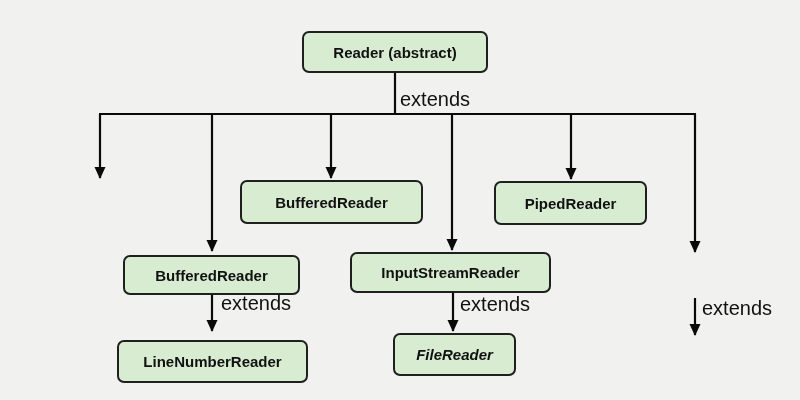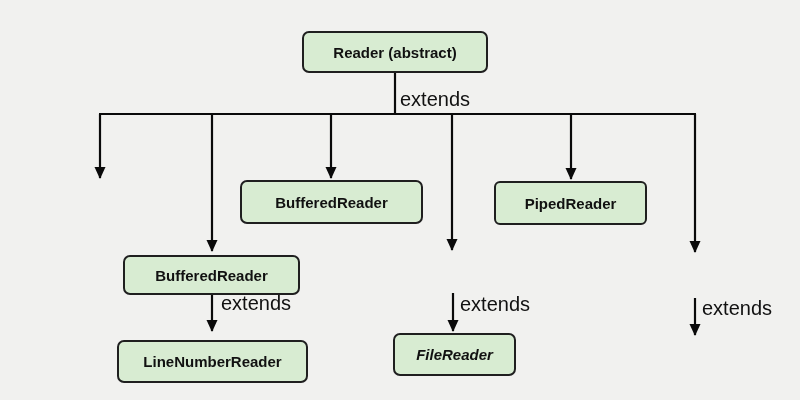--- a/index.html
+++ b/index.html
@@ -49,21 +49,21 @@
     position: absolute;
     color: var(--text-color);
     font-weight: 400;
     font-size: 20px;
     white-space: nowrap;
   }
   
   .n-reader       { left: 302px; top: 31px;  width: 186px; height: 42px; }
   .n-string       { left: 30px;  top: 180px; width: 148px; height: 44px; }
   .n-chararray    { left: 240px; top: 180px; width: 183px; height: 44px; }
-  .n-piped        { left: 494px; top: 181px; width: 153px; height: 44px; border-radius: 6px; }
+  .n-piped        { left: 494px; top: 181px; width: 153px; height: 44px; }
   .n-buffered     { left: 123px; top: 255px; width: 177px; height: 40px; }
   .n-inputstream  { left: 350px; top: 252px; width: 201px; height: 41px; }
   .n-filter       { left: 608px; top: 254px; width: 178px; height: 44px; }
   .n-linenumber   { left: 117px; top: 340px; width: 191px; height: 43px; }
   .n-file         { left: 393px; top: 333px; width: 123px; height: 43px; font-style: italic; }
   .n-pushback     { left: 609px; top: 337px; width: 171px; height: 39px; }
   
   .l-top          { left: 400px; top: 88px;  }
   .l-buffered     { left: 221px; top: 292px; }
   .l-inputstream  { left: 460px; top: 293px; }
@@ -94,20 +94,21 @@
 
     <line class="edge" x1="212" y1="293" x2="212" y2="331" marker-end="url(#arrow)"></line>
     <line class="edge" x1="453" y1="293" x2="453" y2="331" marker-end="url(#arrow)"></line>
     <line class="edge" x1="695" y1="298" x2="695" y2="335" marker-end="url(#arrow)"></line>
   </svg>
 
   <div class="node n-reader">Reader (abstract)</div>
   <div class="node n-chararray">BufferedReader</div>
   <div class="node n-piped">PipedReader</div>
   <div class="node n-buffered">BufferedReader</div>
+  <div class="node n-inputstream">InputStreamReader</div>
   <div class="node n-linenumber">LineNumberReader</div>
   <div class="node n-file">FileReader</div>
 
   <div class="edge-label l-top">extends</div>
   <div class="edge-label l-buffered">extends</div>
   <div class="edge-label l-inputstream">extends</div>
   <div class="edge-label l-filter">extends</div>
 
 </div>
 

